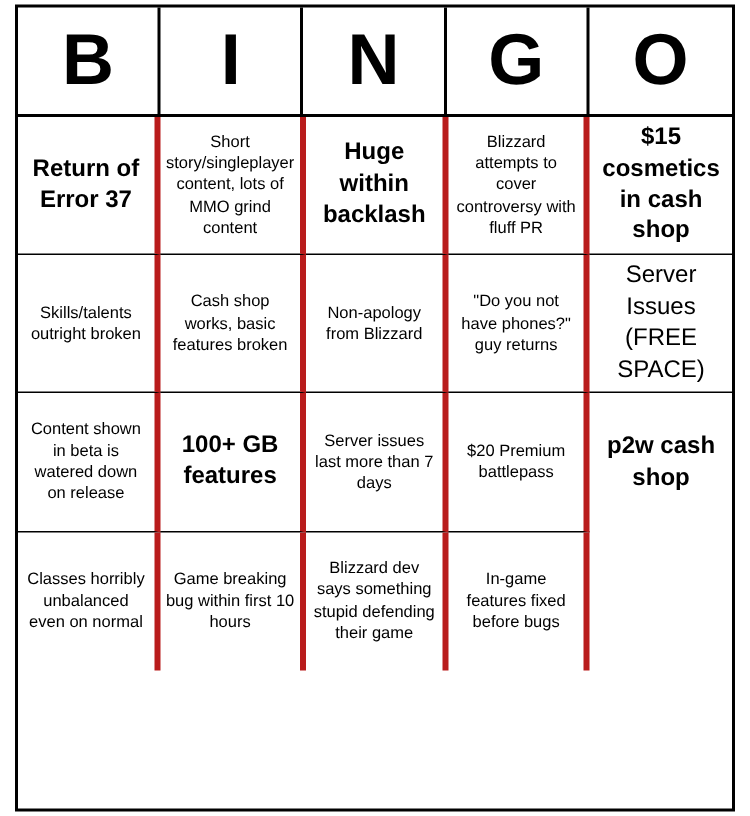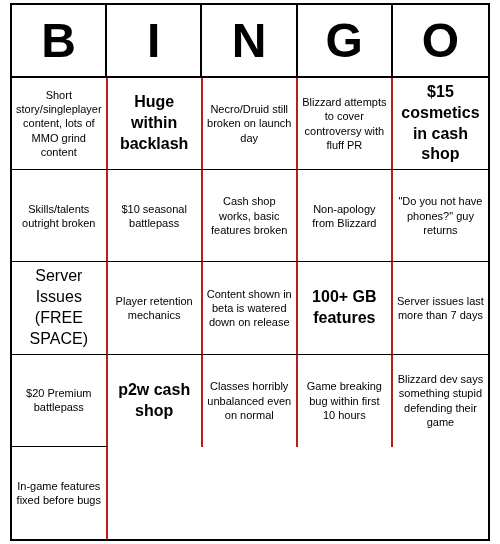--- a/index.html
+++ b/index.html
@@ -30,21 +30,21 @@
     }
     .bingo-letter:last-child {
       border-right: none;
     }
     .bingo-grid {
       display: grid;
       grid-template-columns: repeat(5, 1fr);
       grid-template-rows: repeat(5, 1fr);
     }
     .bingo-cell {
-      border-right: 2px solid #b91c1c;
+      border-right: 4px solid #b91c1c;
       border-bottom: 1px solid #000;
       min-height: 88px;
       display: flex;
       align-items: center;
       justify-content: center;
       text-align: center;
       padding: 4px;
       font-size: 11px;
       line-height: 1.3;
       cursor: pointer;
@@ -70,32 +70,30 @@
 
 <div class="bingo-card">
   <div class="bingo-header">
   <div class="bingo-letter">B</div>
       <div class="bingo-letter">I</div>
       <div class="bingo-letter">N</div>
       <div class="bingo-letter">G</div>
       <div class="bingo-letter">O</div>
     </div>
   <div class="bingo-grid">
+  <div class="bingo-cell large-text">Return of Error 37</div>
       <div class="bingo-cell">Short story/singleplayer content, lots of MMO grind content</div>
       <div class="bingo-cell large-text">Huge within backlash</div>
-      <div class="bingo-cell">Necro/Druid still broken on launch day</div>
       <div class="bingo-cell">Blizzard attempts to cover controversy with fluff PR</div>
       <div class="bingo-cell large-text">$15 cosmetics in cash shop</div>
       <div class="bingo-cell">Skills/talents outright broken</div>
-      <div class="bingo-cell">$10 seasonal battlepass</div>
       <div class="bingo-cell">Cash shop works, basic features broken</div>
       <div class="bingo-cell">Non-apology from Blizzard</div>
       <div class="bingo-cell">"Do you not have phones?" guy returns</div>
       <div class="bingo-cell free-space">Server Issues (FREE SPACE)</div>
-      <div class="bingo-cell">Player retention mechanics</div>
       <div class="bingo-cell">Content shown in beta is watered down on release</div>
       <div class="bingo-cell large-text">100+ GB features</div>
       <div class="bingo-cell">Server issues last more than 7 days</div>
       <div class="bingo-cell">$20 Premium battlepass</div>
       <div class="bingo-cell large-text">p2w cash shop</div>
       <div class="bingo-cell">Classes horribly unbalanced even on normal</div>
       <div class="bingo-cell">Game breaking bug within first 10 hours</div>
       <div class="bingo-cell">Blizzard dev says something stupid defending their game</div>
       <div class="bingo-cell">In-game features fixed before bugs</div>
     </div>

